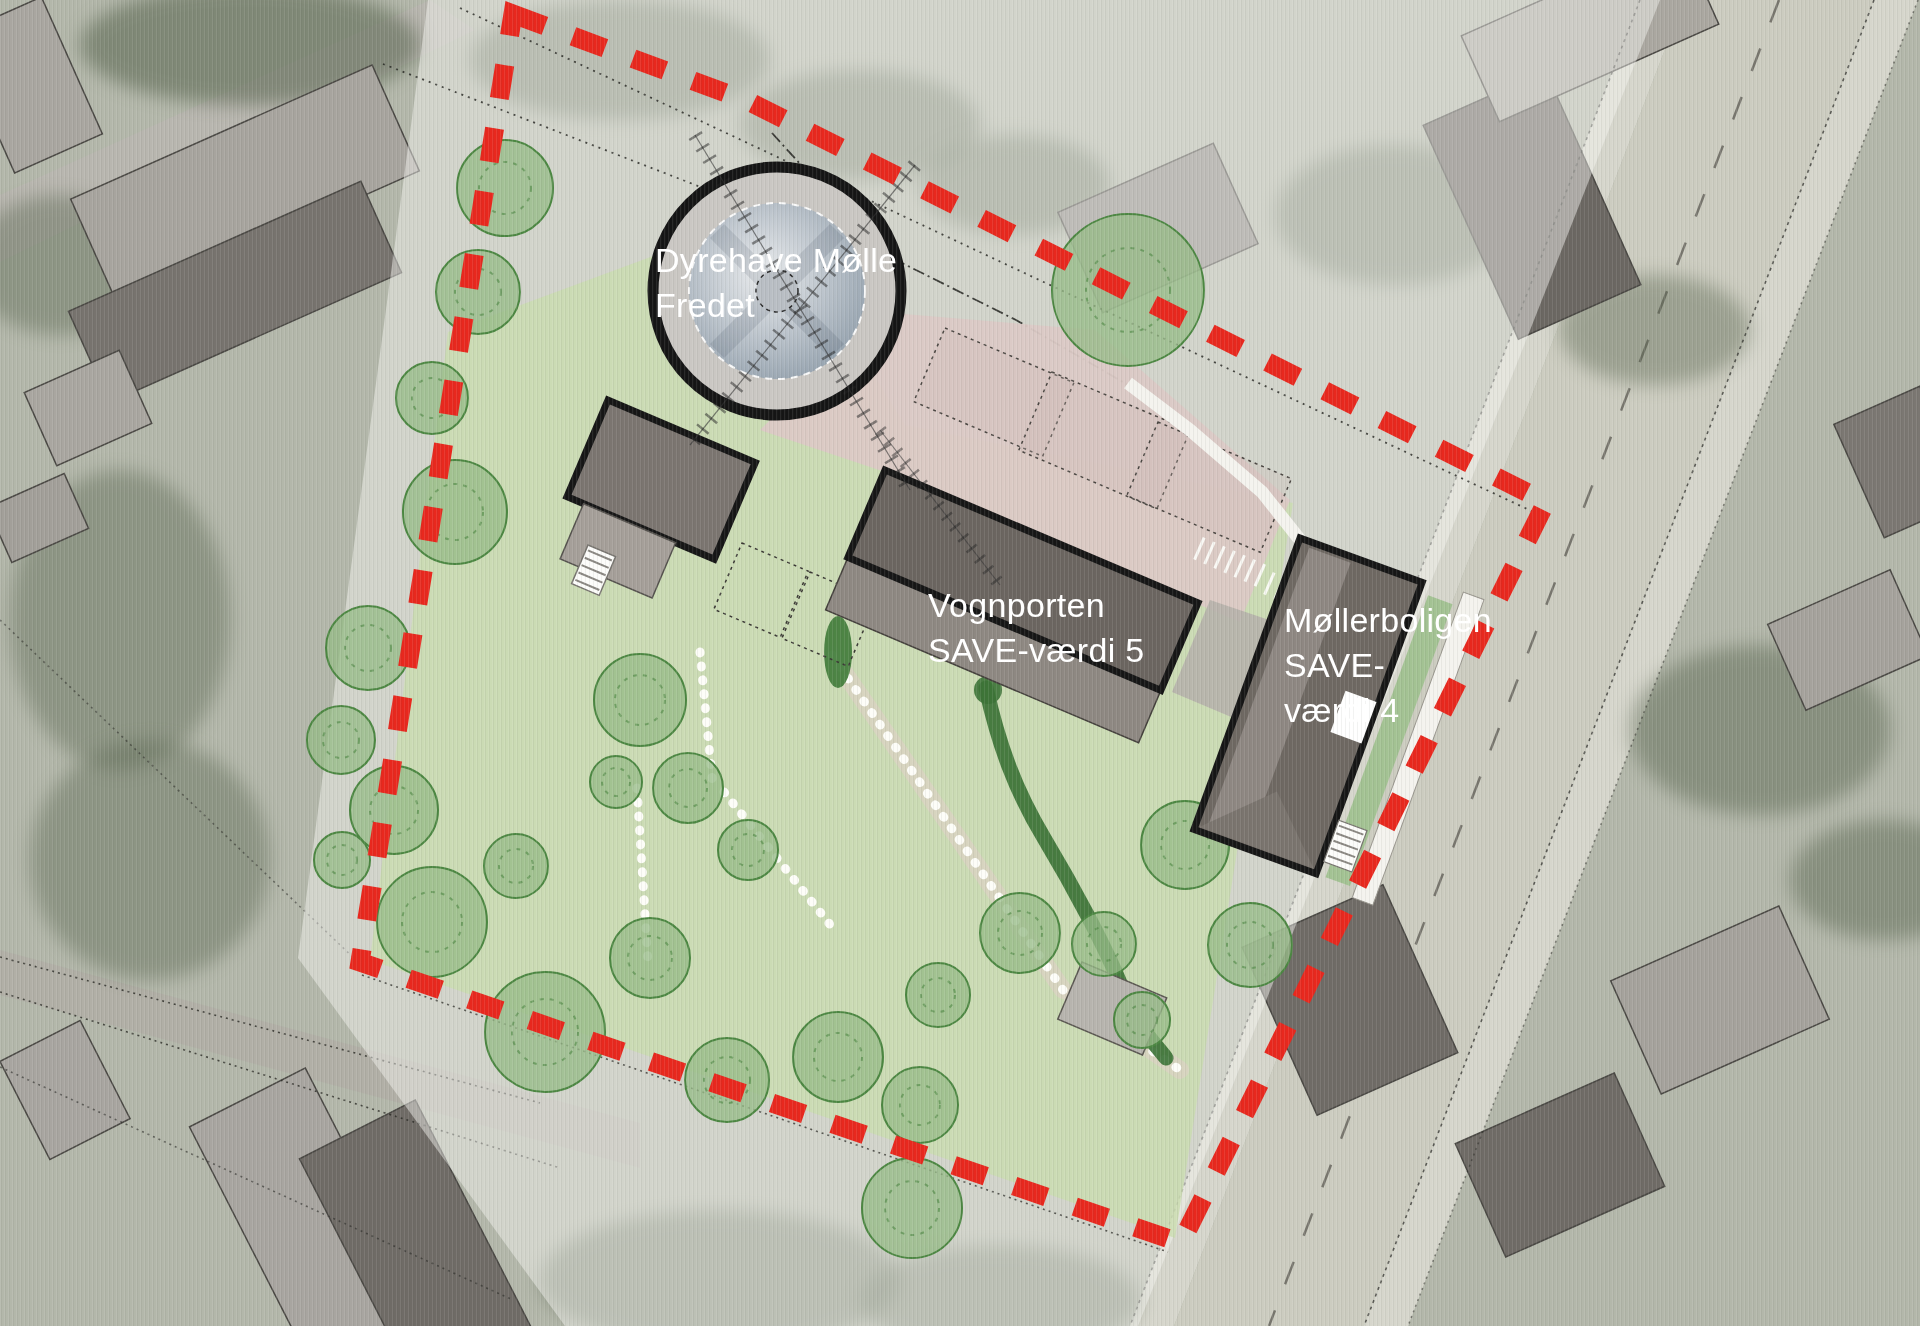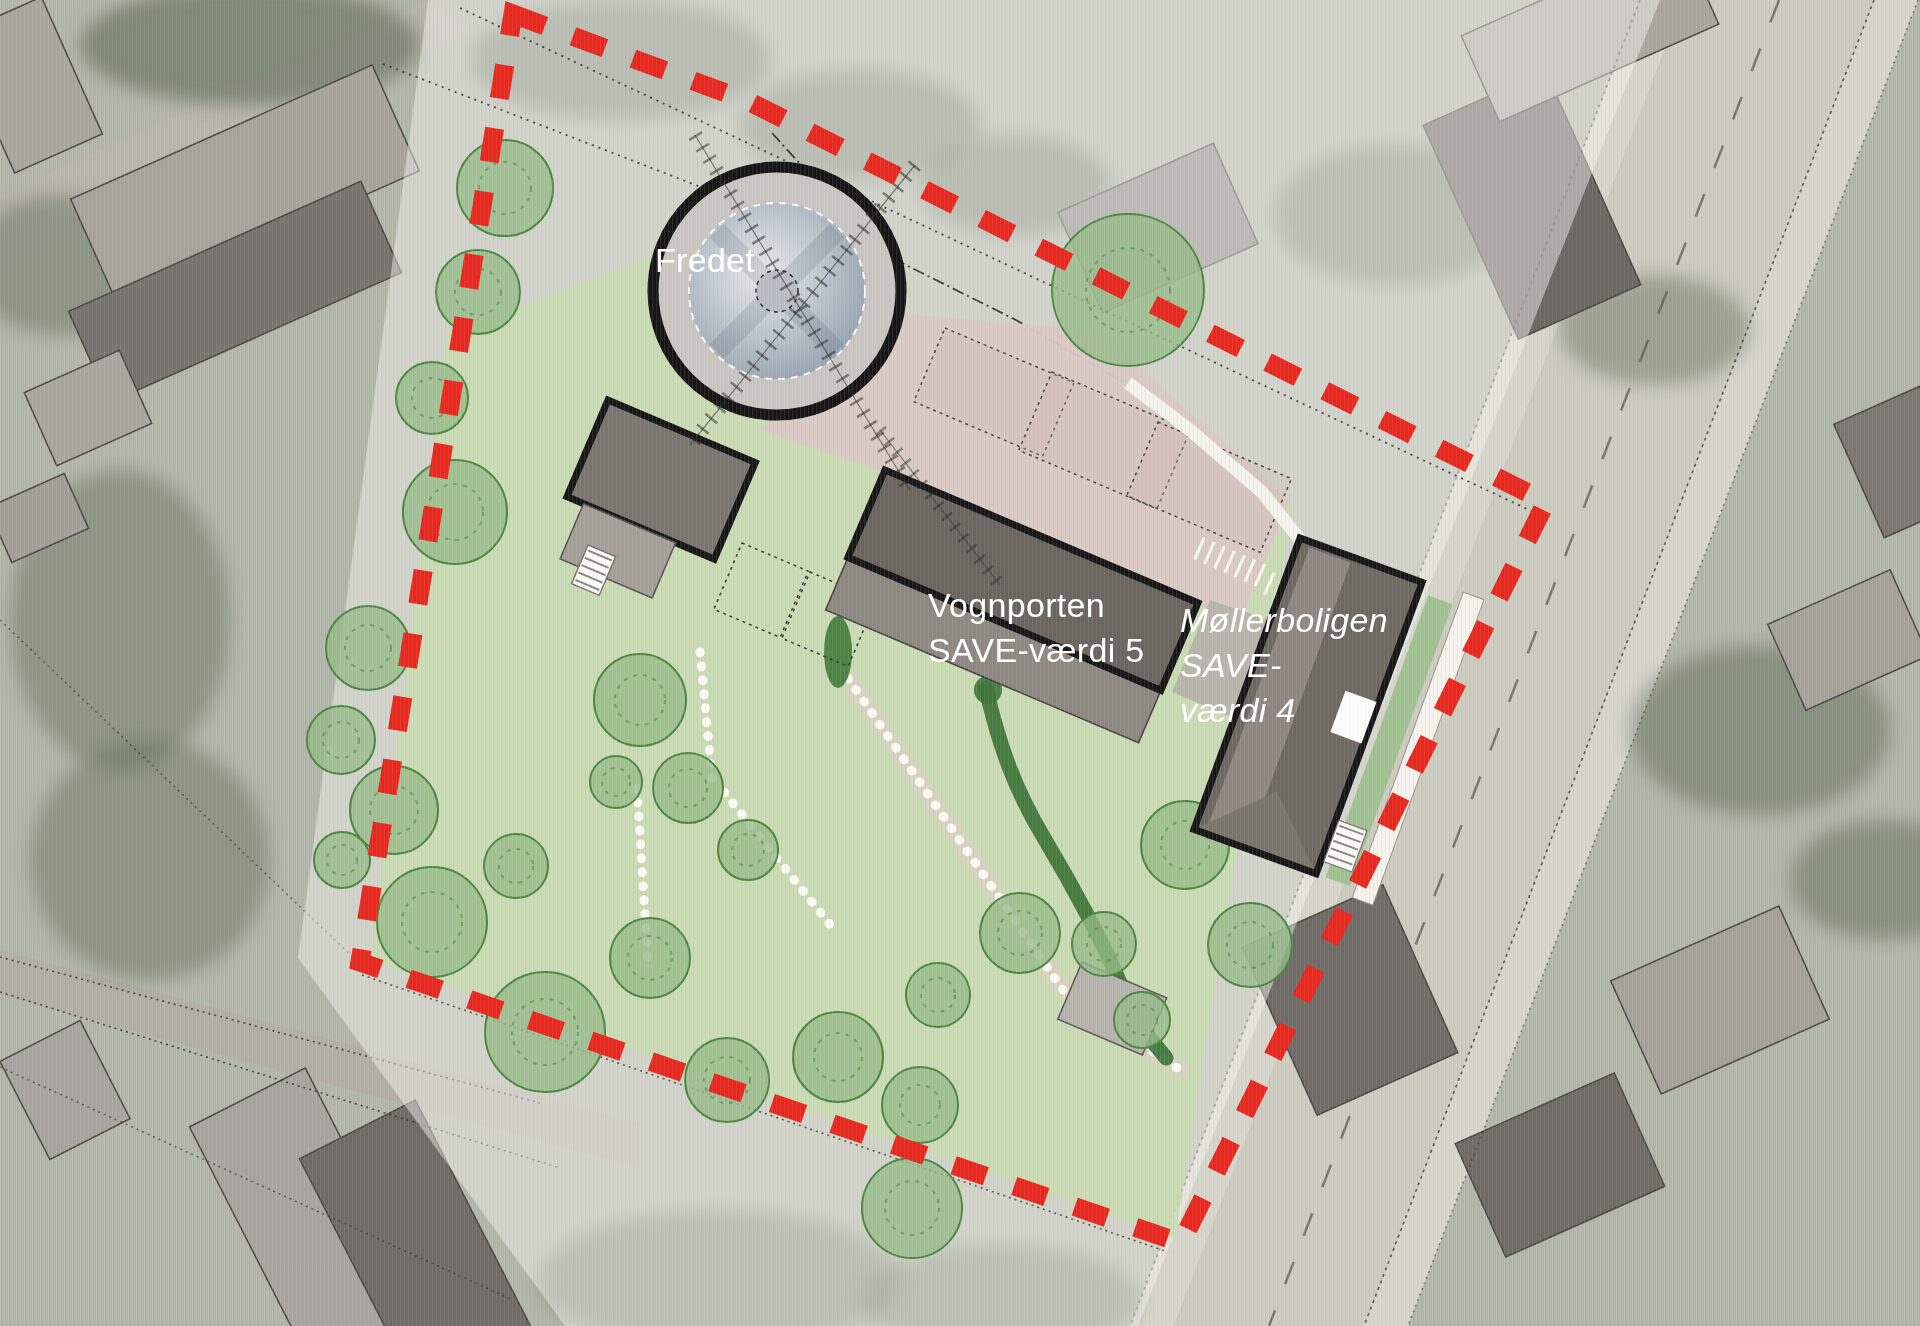--- a/index.html
+++ b/index.html
@@ -300,24 +300,25 @@
     <line x1="880" y1="430" x2="1000" y2="585" stroke="#333" stroke-width="1.2" opacity=".55"></line>
     <line x1="880" y1="430" x2="1000" y2="585" stroke="#222" stroke-width="13" stroke-dasharray="2.5 11" opacity=".45"></line>
   </g>
 
   <polygon points="513,14 750,102 1546,502 1181,1243 360,962" fill="none" stroke="#e8281e" stroke-width="19" stroke-dasharray="34 30"></polygon>
 </svg>
 
 <div class="scan-texture"></div>
 
 <div class="map-label" style="left:655px;top:238px;">
+  <div>Dyrehave Mølle</div>
   <div>Fredet</div>
 </div>
 <div class="map-label" style="left:928px;top:583px;">
   <div>Vognporten</div>
   <div>SAVE-værdi 5</div>
 </div>
-<div class="map-label" style="left:1180px;top:598px;font-style:italic;">
+<div class="map-label" style="left:1284px;top:598px;">
   <div>Møllerboligen</div>
   <div>SAVE-</div>
   <div>værdi 4</div>
 </div>
 </div>
 
 </body></html>

